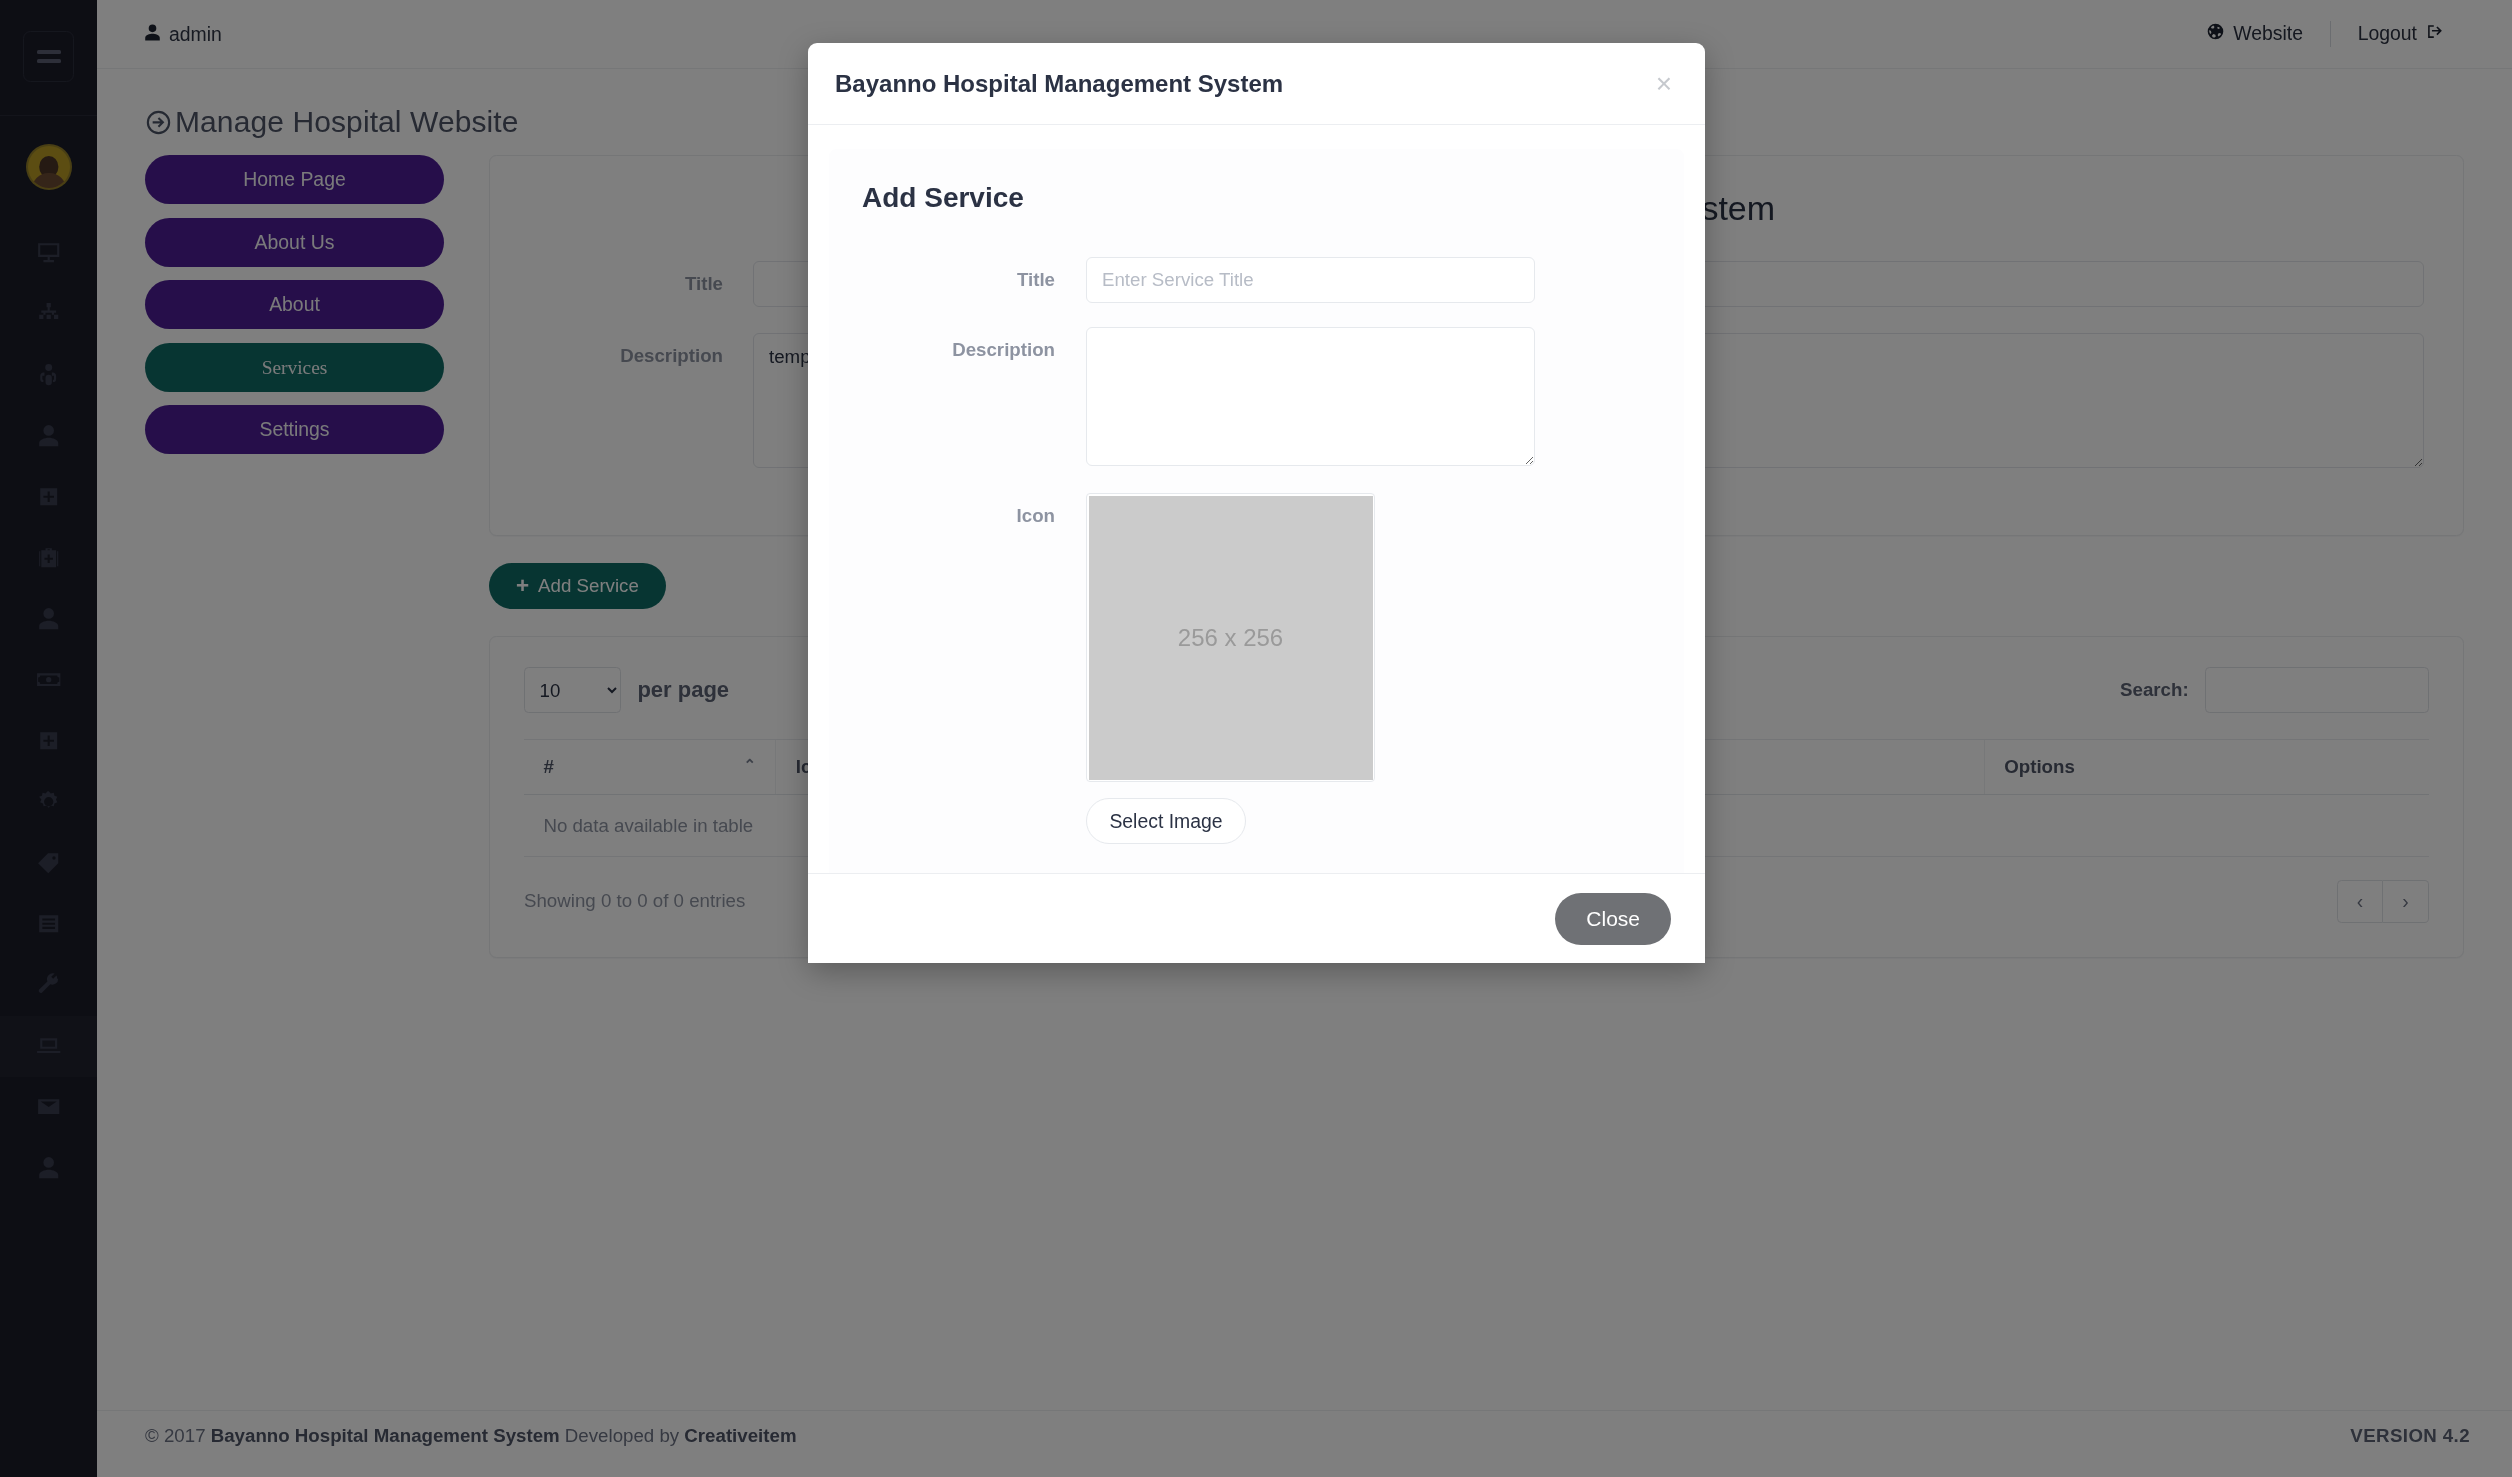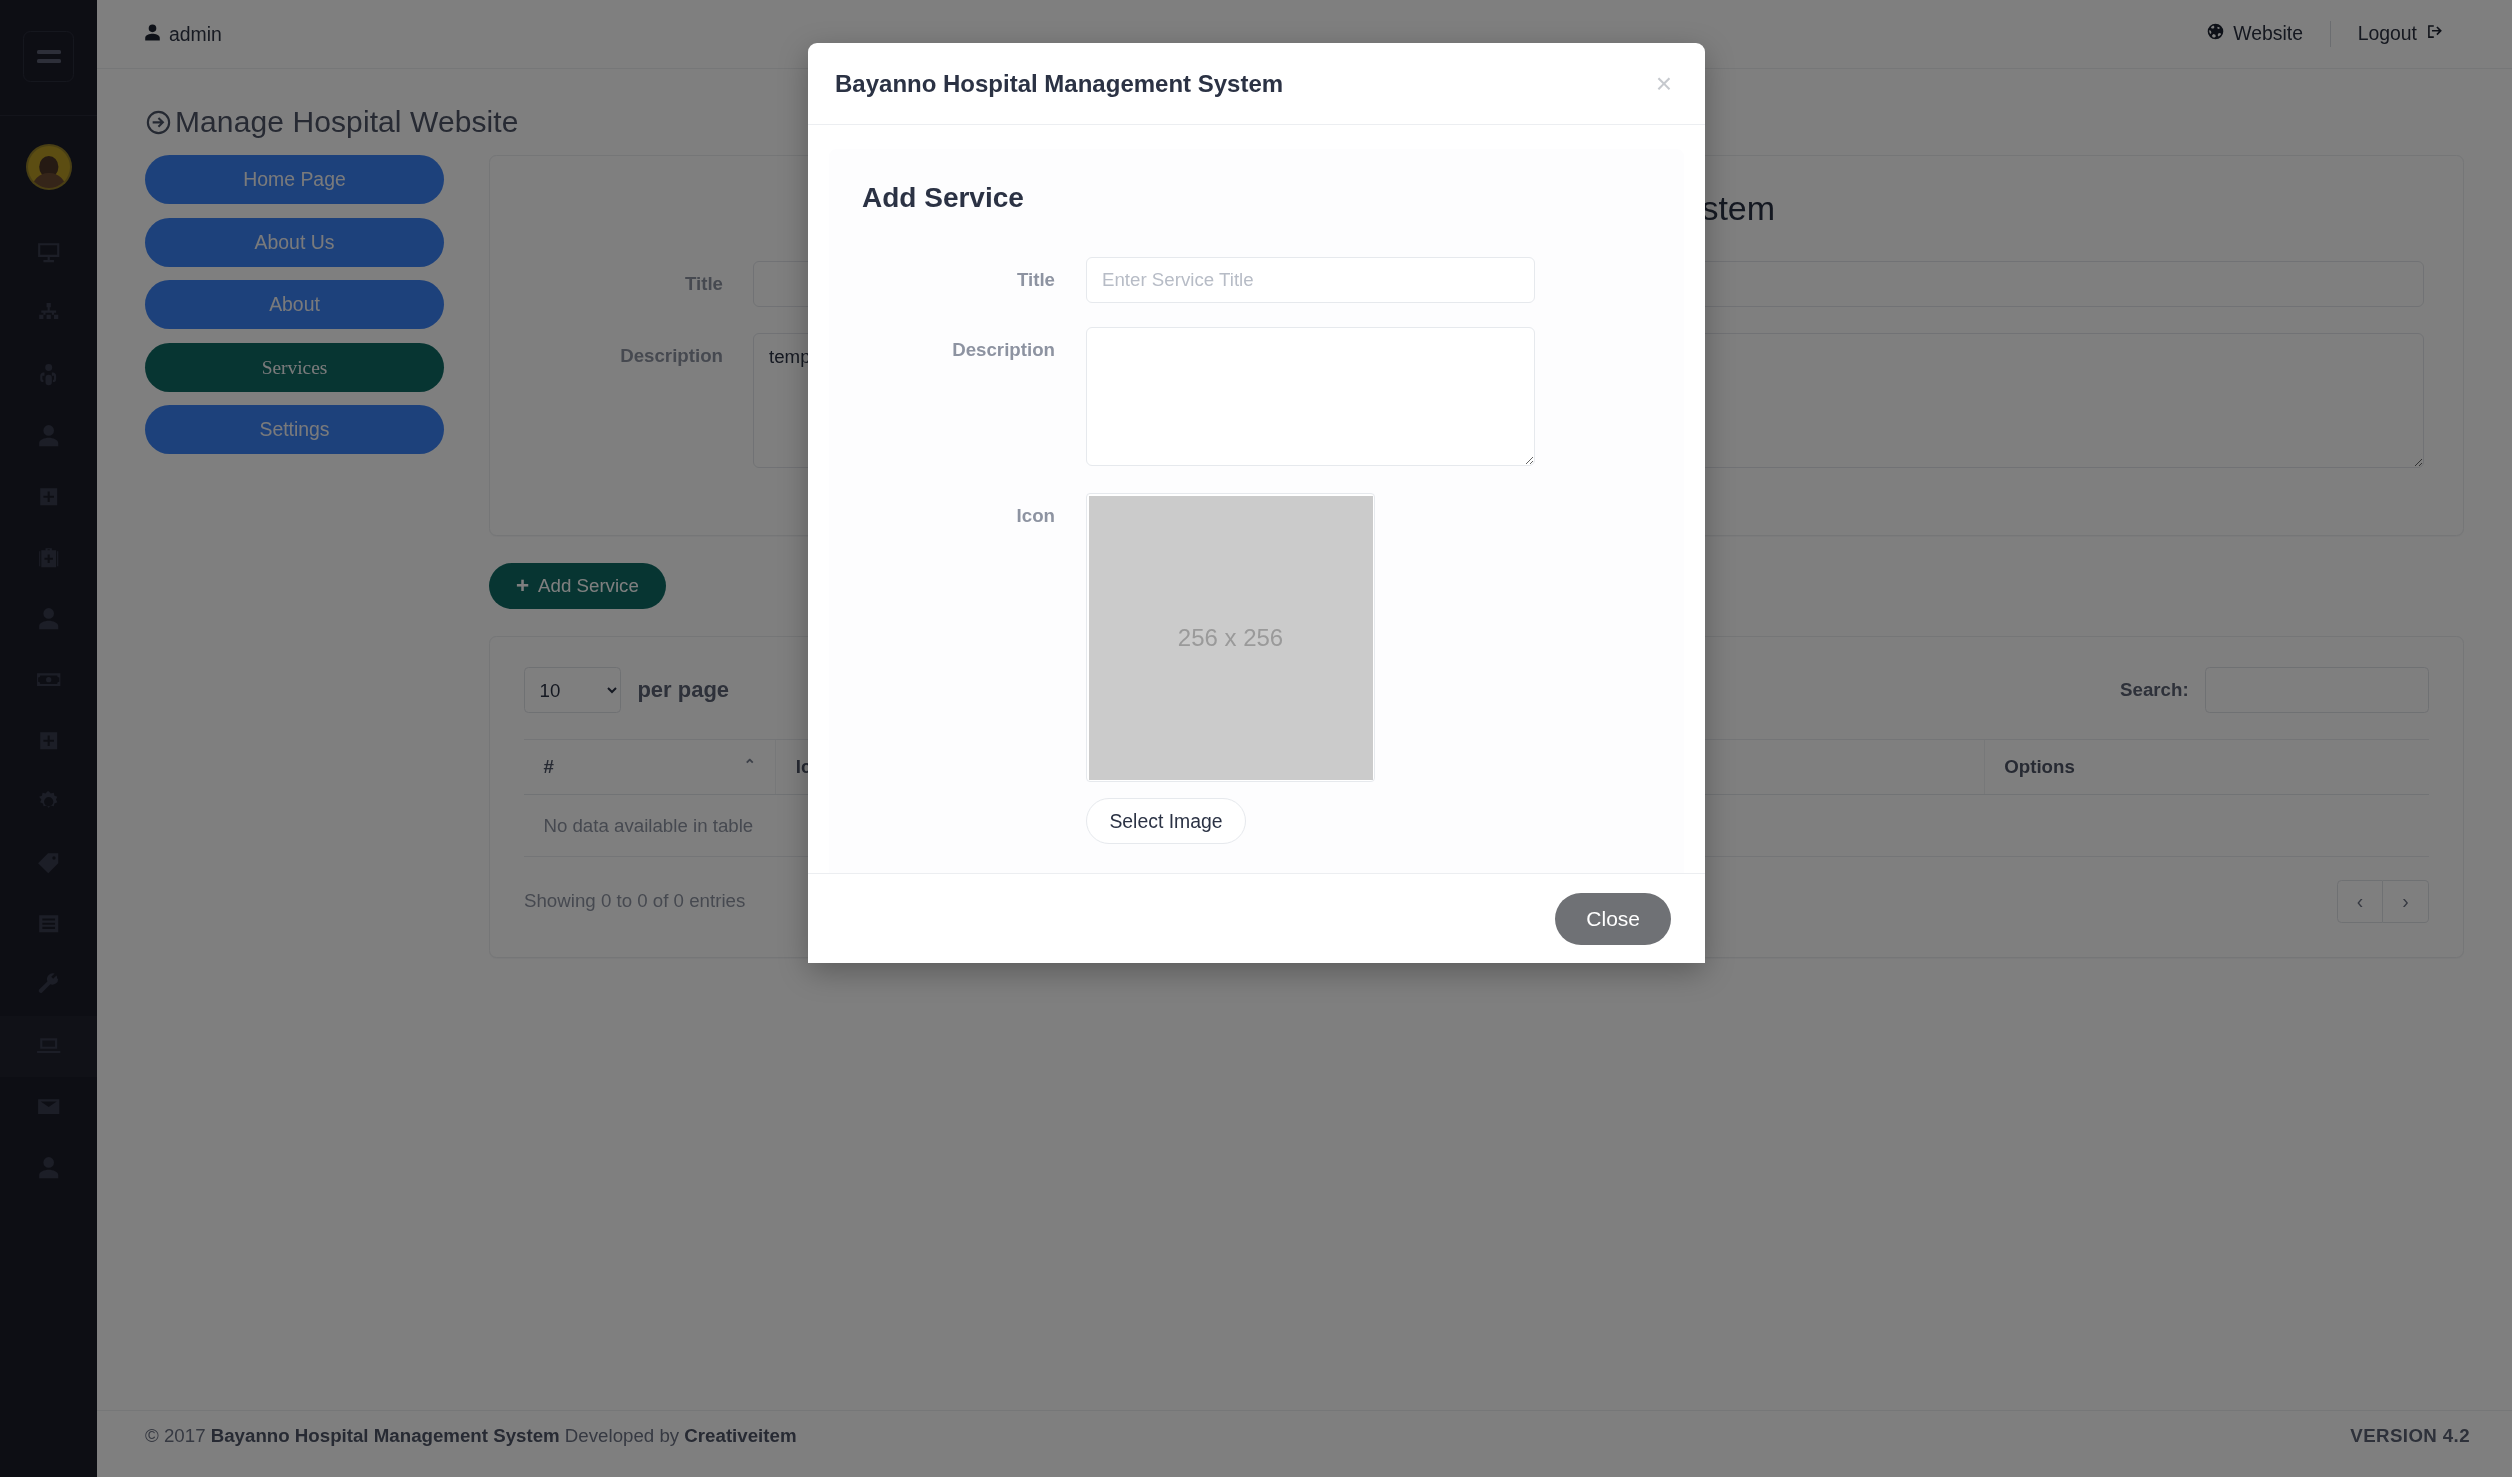--- a/index.html
+++ b/index.html
@@ -78,21 +78,21 @@
   .page-head .ph-icon { width: 27px; height: 27px; color:#4a5365; }
   .page-head .ph-icon svg { width:100%; height:100%; fill: currentColor; }
   .page-title { font-size: 30px; font-weight: 400; color: #4e5566; letter-spacing: 0.1px; }
 
   .content { display:flex; gap: 0; padding: 0 48px 30px 48px; flex: 1 1 auto; min-height: 0; }
 
   .side-nav { width: 344px; flex: 0 0 344px; padding-right: 45px; }
   .nav-pill {
     display:block; width: 100%; height: 49px; line-height: 49px;
     border-radius: 25.4px; text-align:center;
-    background: #3b82f6; color: #f4f5f6;
+    background: #4c1d95; color: #f4f5f6;
     font-size: 19.4px; margin-bottom: 13.5px;
   }
   .nav-pill.active { background: #0f6b65; font-family: Liberation Serif, serif; }
 
   .panel-col { flex: 1 1 auto; min-width: 0; display: flex; flex-direction: column; gap: 27px; }
   .card {
     background: #ffffff; border: 0.7px solid #eaecef; border-radius: 7.5px;
     box-shadow: 0 0.7px 1.5px rgba(16,24,40,.04);
   }
   .card-top { padding: 33px 39px 39px 39px; }

